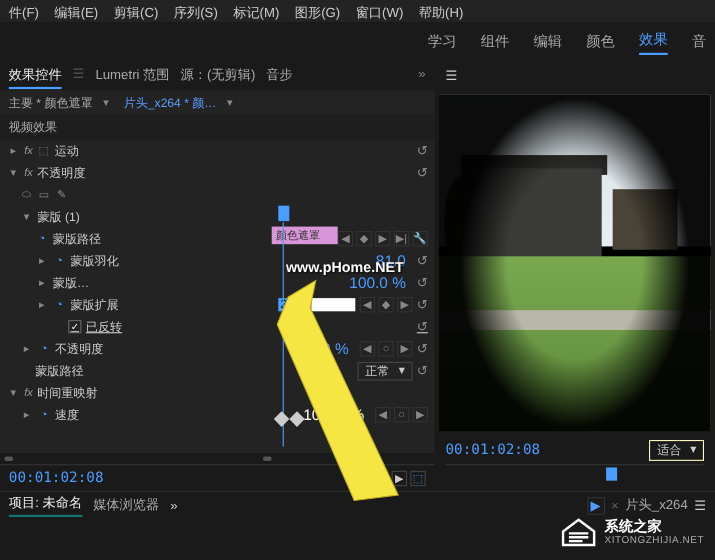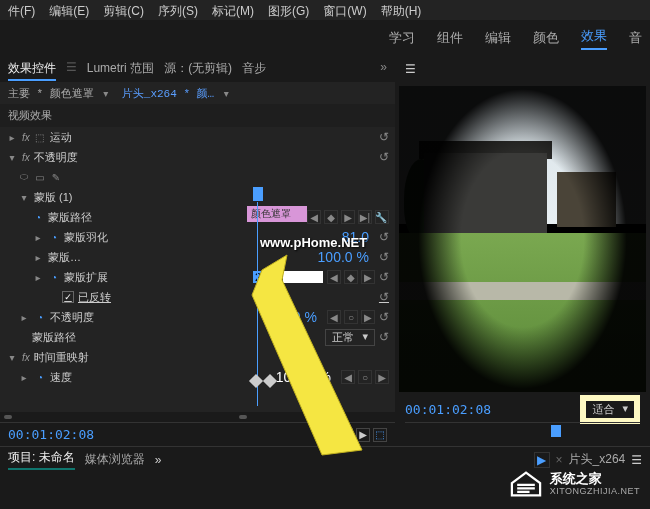--- a/index.html
+++ b/index.html
@@ -15,21 +15,21 @@
     .main-area { display: flex; height: 390px; }
     
     .effect-panel { width: 395px; background: #232323; position: relative; display: flex; flex-direction: column; }
     .panel-tabs { display: flex; gap: 10px; padding: 4px 8px; background: #1a1a1a; align-items: flex-start; height: 26px; font-size: 12px; }
     .panel-tab { color: #aaa; cursor: pointer; }
     .panel-tab.active { color: #eee; border-bottom: 2px solid #4a9eff; padding-bottom: 2px; }
     .panel-tab-sep { color: #555; }
     .expand-btn { margin-left: auto; color: #888; cursor: pointer; }
     
     .breadcrumb { display: flex; gap: 6px; padding: 4px 8px; font-size: 11px; align-items: center; height: 22px; }
-    .breadcrumb-item { color: #aaa; font-family: Liberation Mono, monospace; }
+    .breadcrumb-item { color: #aaa; }
     .breadcrumb-item.active { color: #5a9eff; }
     
     .effect-list { flex: 1; overflow: hidden; position: relative; }
     .effect-group-header { padding: 4px 8px; color: #aaa; font-size: 11px; background: #1e1e1e; }
     .effect-row { display: flex; align-items: center; padding: 2px 6px; height: 20px; font-size: 11px; color: #ccc; }
     .row-icon { width: 12px; display: inline-block; text-align: center; margin-right: 4px; color: #888; font-size: 10px; }
     .fx-badge { color: #999; font-style: italic; margin-right: 4px; font-size: 10px; }
     .row-label { flex: 0 1 auto; }
     .row-value { margin-left: auto; margin-right: 6px; color: #4a9eff; font-size: 14px; }
     .row-value.white { color: #fff; }
@@ -65,21 +65,21 @@
     .vignette { position: absolute; inset: 0; background: radial-gradient(ellipse 62% 72% at 50% 50%, transparent 40%, rgba(0,0,0,0.95) 68%); z-index: 2; }
     .scene { position: absolute; inset: 0; }
     .sky { position: absolute; top: 0; left: 0; right: 0; height: 45%; background: linear-gradient(#d8e2e8, #e8eff2); }
     .building { position: absolute; top: 22%; left: 10%; width: 50%; height: 28%; background: #3a3a38; }
     .roof { position: absolute; top: 18%; left: 8%; width: 54%; height: 6%; background: #2a2a28; }
     .building2 { position: absolute; top: 28%; right: 12%; width: 24%; height: 18%; background: #4a4438; }
     .tree { position: absolute; top: 24%; left: 2%; width: 14%; height: 26%; background: #2d4a28; border-radius: 50% 50% 40% 40%; }
     .field { position: absolute; bottom: 0; left: 0; right: 0; height: 52%; background: linear-gradient(#7aa850, #5a8838); }
     .path { position: absolute; bottom: 30%; left: 0; right: 0; height: 6%; background: #b8b8a8; }
     .preview-bottom { display: flex; justify-content: space-between; align-items: center; padding: 4px 10px; height: 26px; }
-    .fit-dropdown { border: 6px solid #fef9c3; padding: 1px 6px; font-size: 11px; display: inline-flex; gap: 8px; cursor: pointer; }
+    .fit-dropdown { border: 1px solid #fef9c3; padding: 1px 6px; font-size: 11px; display: inline-flex; gap: 8px; cursor: pointer; }
     .preview-scrub { height: 24px; position: relative; margin: 0 10px; border-top: 1px solid #333; }
     .scrub-marker { position: absolute; top: 2px; left: 62%; width: 10px; height: 12px; background: #4a9eff; }
     
     .bottom-tabs { display: flex; gap: 10px; padding: 4px 8px; background: #1a1a1a; border-top: 1px solid #333; align-items: center; height: 26px; }
     .bottom-tab { color: #aaa; font-size: 12px; cursor: pointer; }
     .bottom-tab.active { color: #eee; border-bottom: 2px solid #0f766e; padding-bottom: 2px; }
     .bottom-right-tab { margin-left: auto; display: flex; align-items: center; gap: 6px; }
     .play-icon-mini { width: 16px; height: 16px; display: flex; align-items: center; justify-content: center; color: #4a9eff; border: 1px solid #333; }
     
     .arrow-overlay { position: absolute; top: 250px; left: 232px; pointer-events: none; z-index: 50; }

